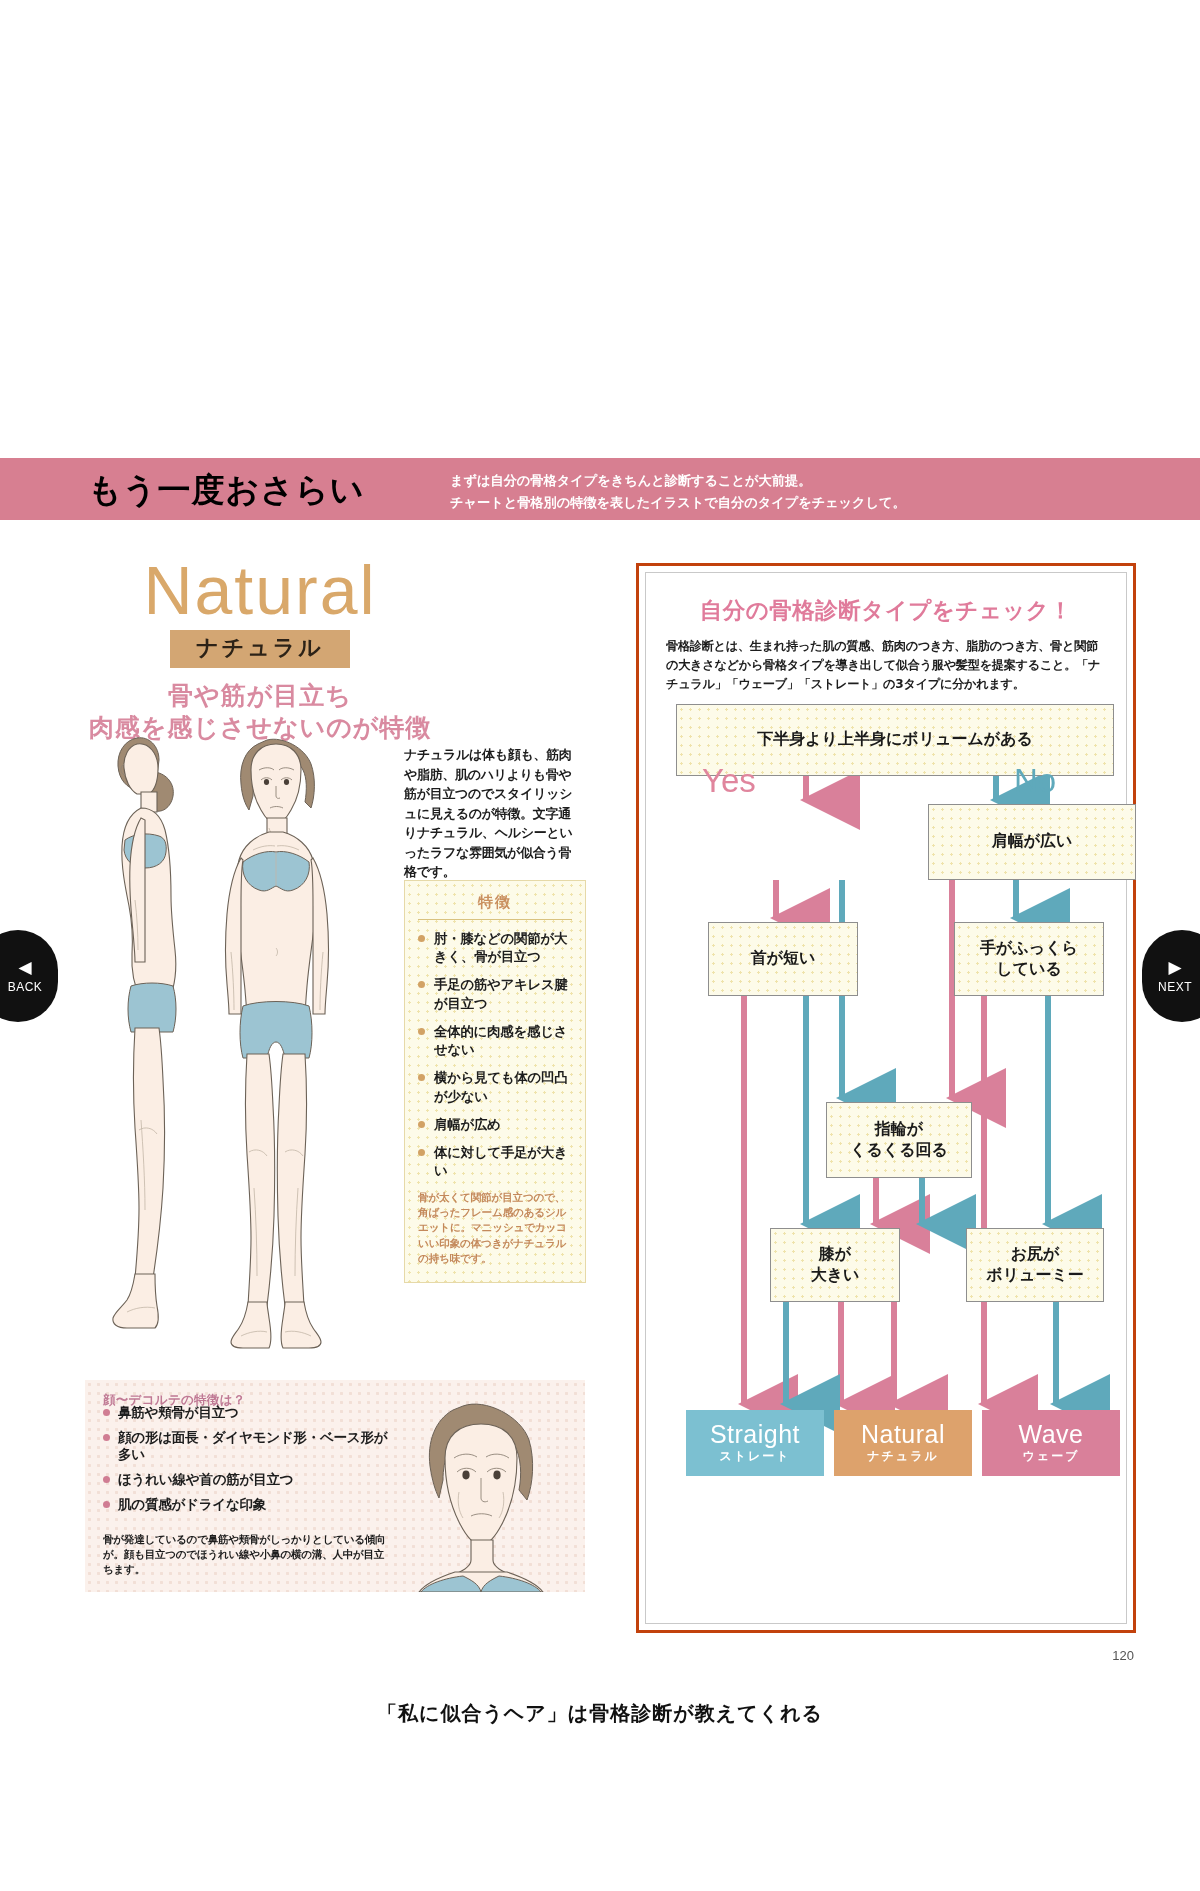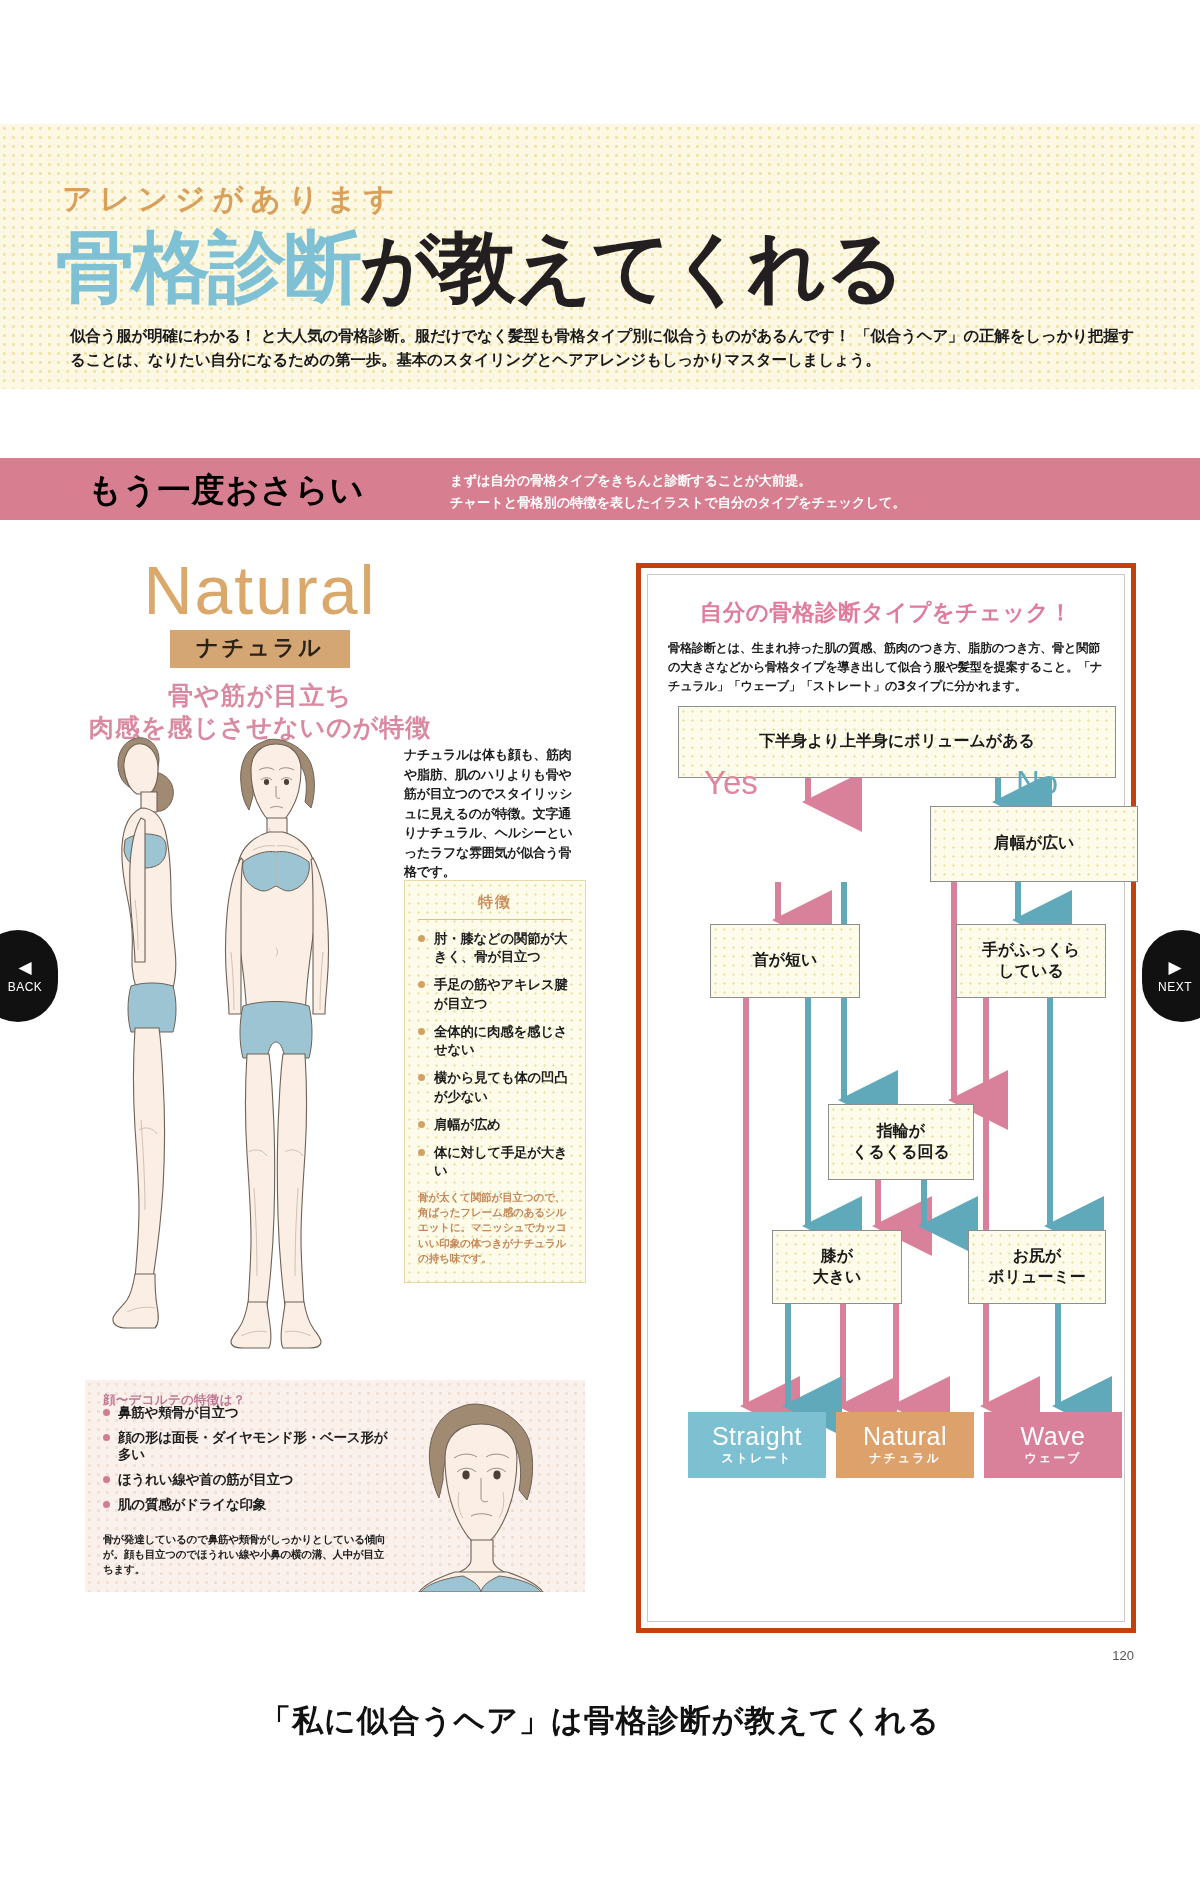--- a/index.html
+++ b/index.html
@@ -185,21 +185,21 @@
     font-weight: bold; color: #1d1d1d;
     letter-spacing: -0.3px;
     font-family: "DejaVu Sans", sans-serif;
   }
 
   
   .flow-panel {
     position: absolute; left: 636px; top: 563px;
     width: 500px; height: 1070px;
     background: #ffffff;
-    border: 5px solid #c2410c;
+    border: 3px solid #c2410c;
     padding: 6px;
   }
   .flow-inner {
     width: 100%; height: 100%;
     border: 1px solid #c9c9c9;
     position: relative;
     padding: 22px 20px;
   }
   .flow-title {
     text-align: center; color: #e07b9b;
@@ -271,44 +271,37 @@
 
   
   .pageno {
     position: absolute; right: 66px; top: 1648px;
     font-size: 13px; color: #555555;
     font-family: "Liberation Sans", sans-serif;
   }
   .caption {
     position: absolute; left: 0; top: 1700px; width: 1200px;
     text-align: center;
-    font-size: 31px; font-weight: bold; color: #111111;
+    font-size: 20px; font-weight: bold; color: #111111;
     letter-spacing: 1px;
     font-family: "DejaVu Sans", sans-serif;
   }
 
   
   .skin { fill: #fbeee4; stroke: #6c6257; stroke-width: 1.1; }
   .hair { fill: #a08a72; stroke: #6c6257; stroke-width: 1; }
   .cloth { fill: #9cc4d2; stroke: #6c6257; stroke-width: 1; }
   .ln { fill: none; stroke: #8e8377; stroke-width: 0.9; }
   .ln-soft { fill: none; stroke: #c3b6a7; stroke-width: 0.8; }
 </style>
 </head>
 <body>
 
 <div class="page">
 
-  <div class="header dots-cream">
-    <div class="kicker">アレンジがあります</div>
-    <div class="headline">
-      <span class="hl-blue">骨格診断</span><span class="hl-dark">が教えてくれる</span>
-    </div>
-    <div class="lede">似合う服が明確にわかる！ と大人気の骨格診断。服だけでなく髪型も骨格タイプ別に似合うものがあるんです！ 「似合うヘア」の正解をしっかり把握することは、なりたい自分になるための第一歩。基本のスタイリングとヘアアレンジもしっかりマスターしましょう。</div>
-  </div>
 
   <div class="pinkband">
     <div class="pinkband-title">もう一度おさらい</div>
     <div class="pinkband-sub">
       <div>まずは自分の骨格タイプをきちんと診断することが大前提。</div>
       <div>チャートと骨格別の特徴を表したイラストで自分のタイプをチェックして。</div>
     </div>
   </div>
 
   <div class="left-col">

